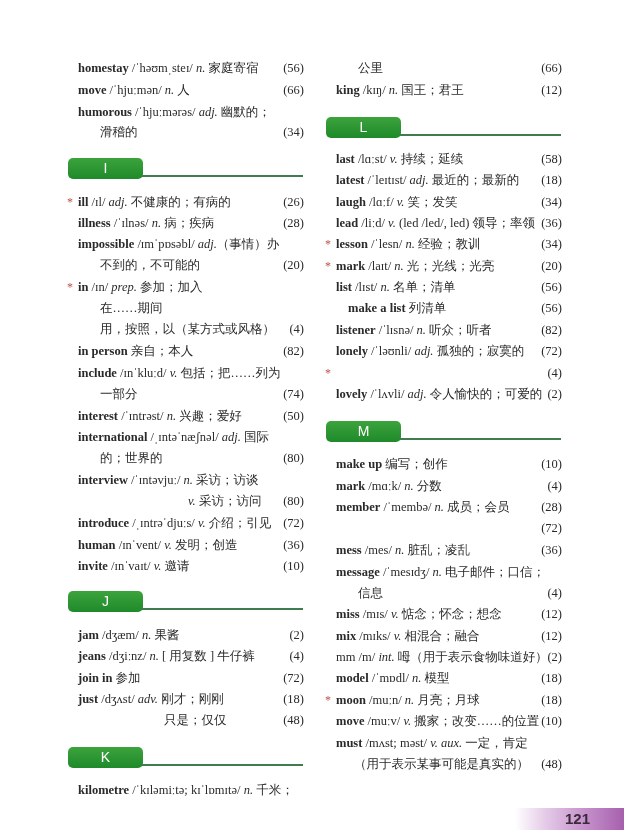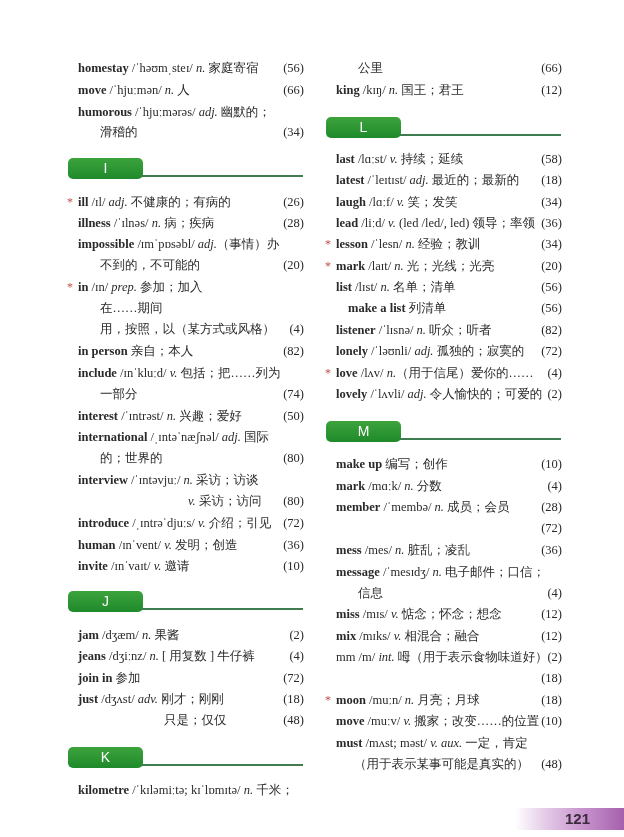--- a/index.html
+++ b/index.html
@@ -227,21 +227,20 @@
   <div class="entry" style="top:320px">
       <span class="txt"><b class="hw">listener</b> /ˈlɪsnə/ <i class="pos">n.</i> 听众；听者</span>
       <span class="pg">(82)</span>
     </div>
   <div class="entry" style="top:341px">
       <span class="txt"><b class="hw">lonely</b> /ˈləʊnli/ <i class="pos">adj.</i> 孤独的；寂寞的</span>
       <span class="pg">(72)</span>
     </div>
   <div class="entry" style="top:363px">
       <span class="star">*</span>
-      <span class="txt"><b class="hw">love</b> /lʌv/ <i class="pos">n.</i>（用于信尾）爱你的……</span>
       <span class="pg">(4)</span>
     </div>
   <div class="entry" style="top:384px">
       <span class="txt"><b class="hw">lovely</b> /ˈlʌvli/ <i class="pos">adj.</i> 令人愉快的；可爱的</span>
       <span class="pg">(2)</span>
     </div>
 
   <div class="sec" style="top:421px">
       <div class="tab">M</div>
       <div class="rule"></div>
@@ -279,20 +278,21 @@
     </div>
   <div class="entry" style="top:626px">
       <span class="txt"><b class="hw">mix</b> /mɪks/ <i class="pos">v.</i> 相混合；融合</span>
       <span class="pg">(12)</span>
     </div>
   <div class="entry" style="top:647px">
       <span class="txt">mm /m/ <i class="pos">int.</i> 呣（用于表示食物味道好）</span>
       <span class="pg">(2)</span>
     </div>
   <div class="entry" style="top:668px">
+      <span class="txt"><b class="hw">model</b> /ˈmɒdl/ <i class="pos">n.</i> 模型</span>
       <span class="pg">(18)</span>
     </div>
   <div class="entry" style="top:690px">
       <span class="star">*</span>
       <span class="txt"><b class="hw">moon</b> /muːn/ <i class="pos">n.</i> 月亮；月球</span>
       <span class="pg">(18)</span>
     </div>
   <div class="entry" style="top:711px">
       <span class="txt"><b class="hw">move</b> /muːv/ <i class="pos">v.</i> 搬家；改变……的位置</span>
       <span class="pg">(10)</span>

